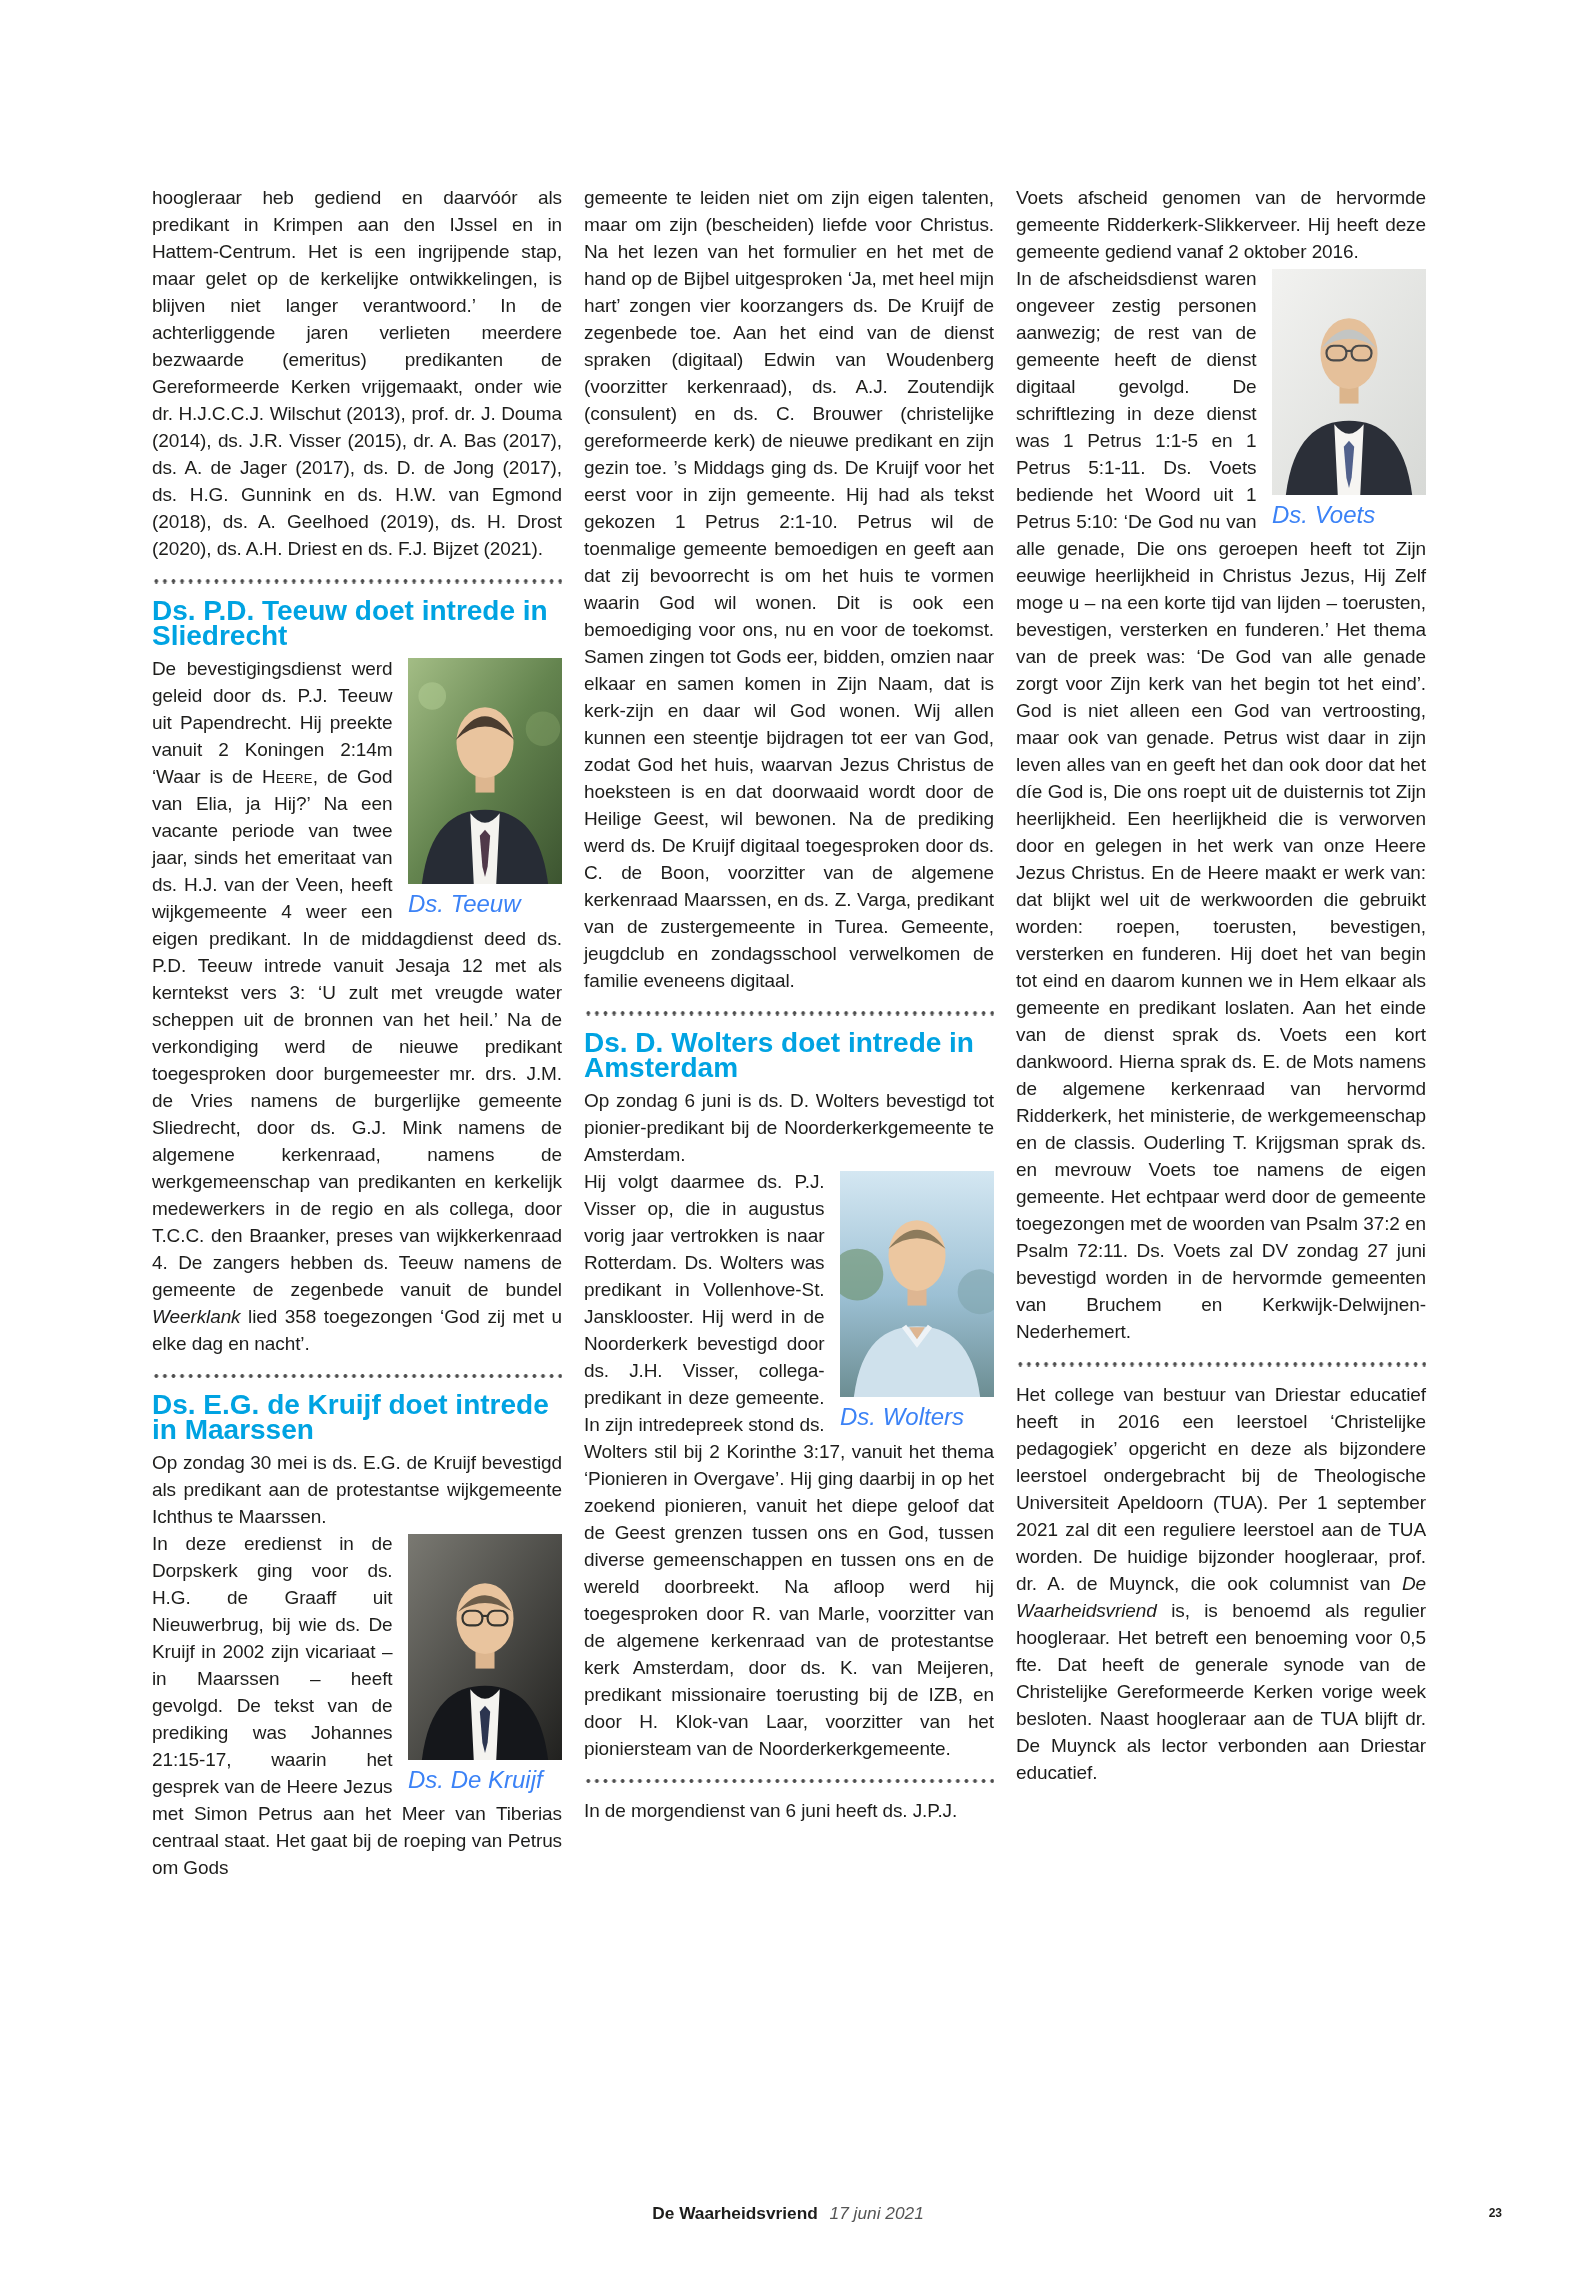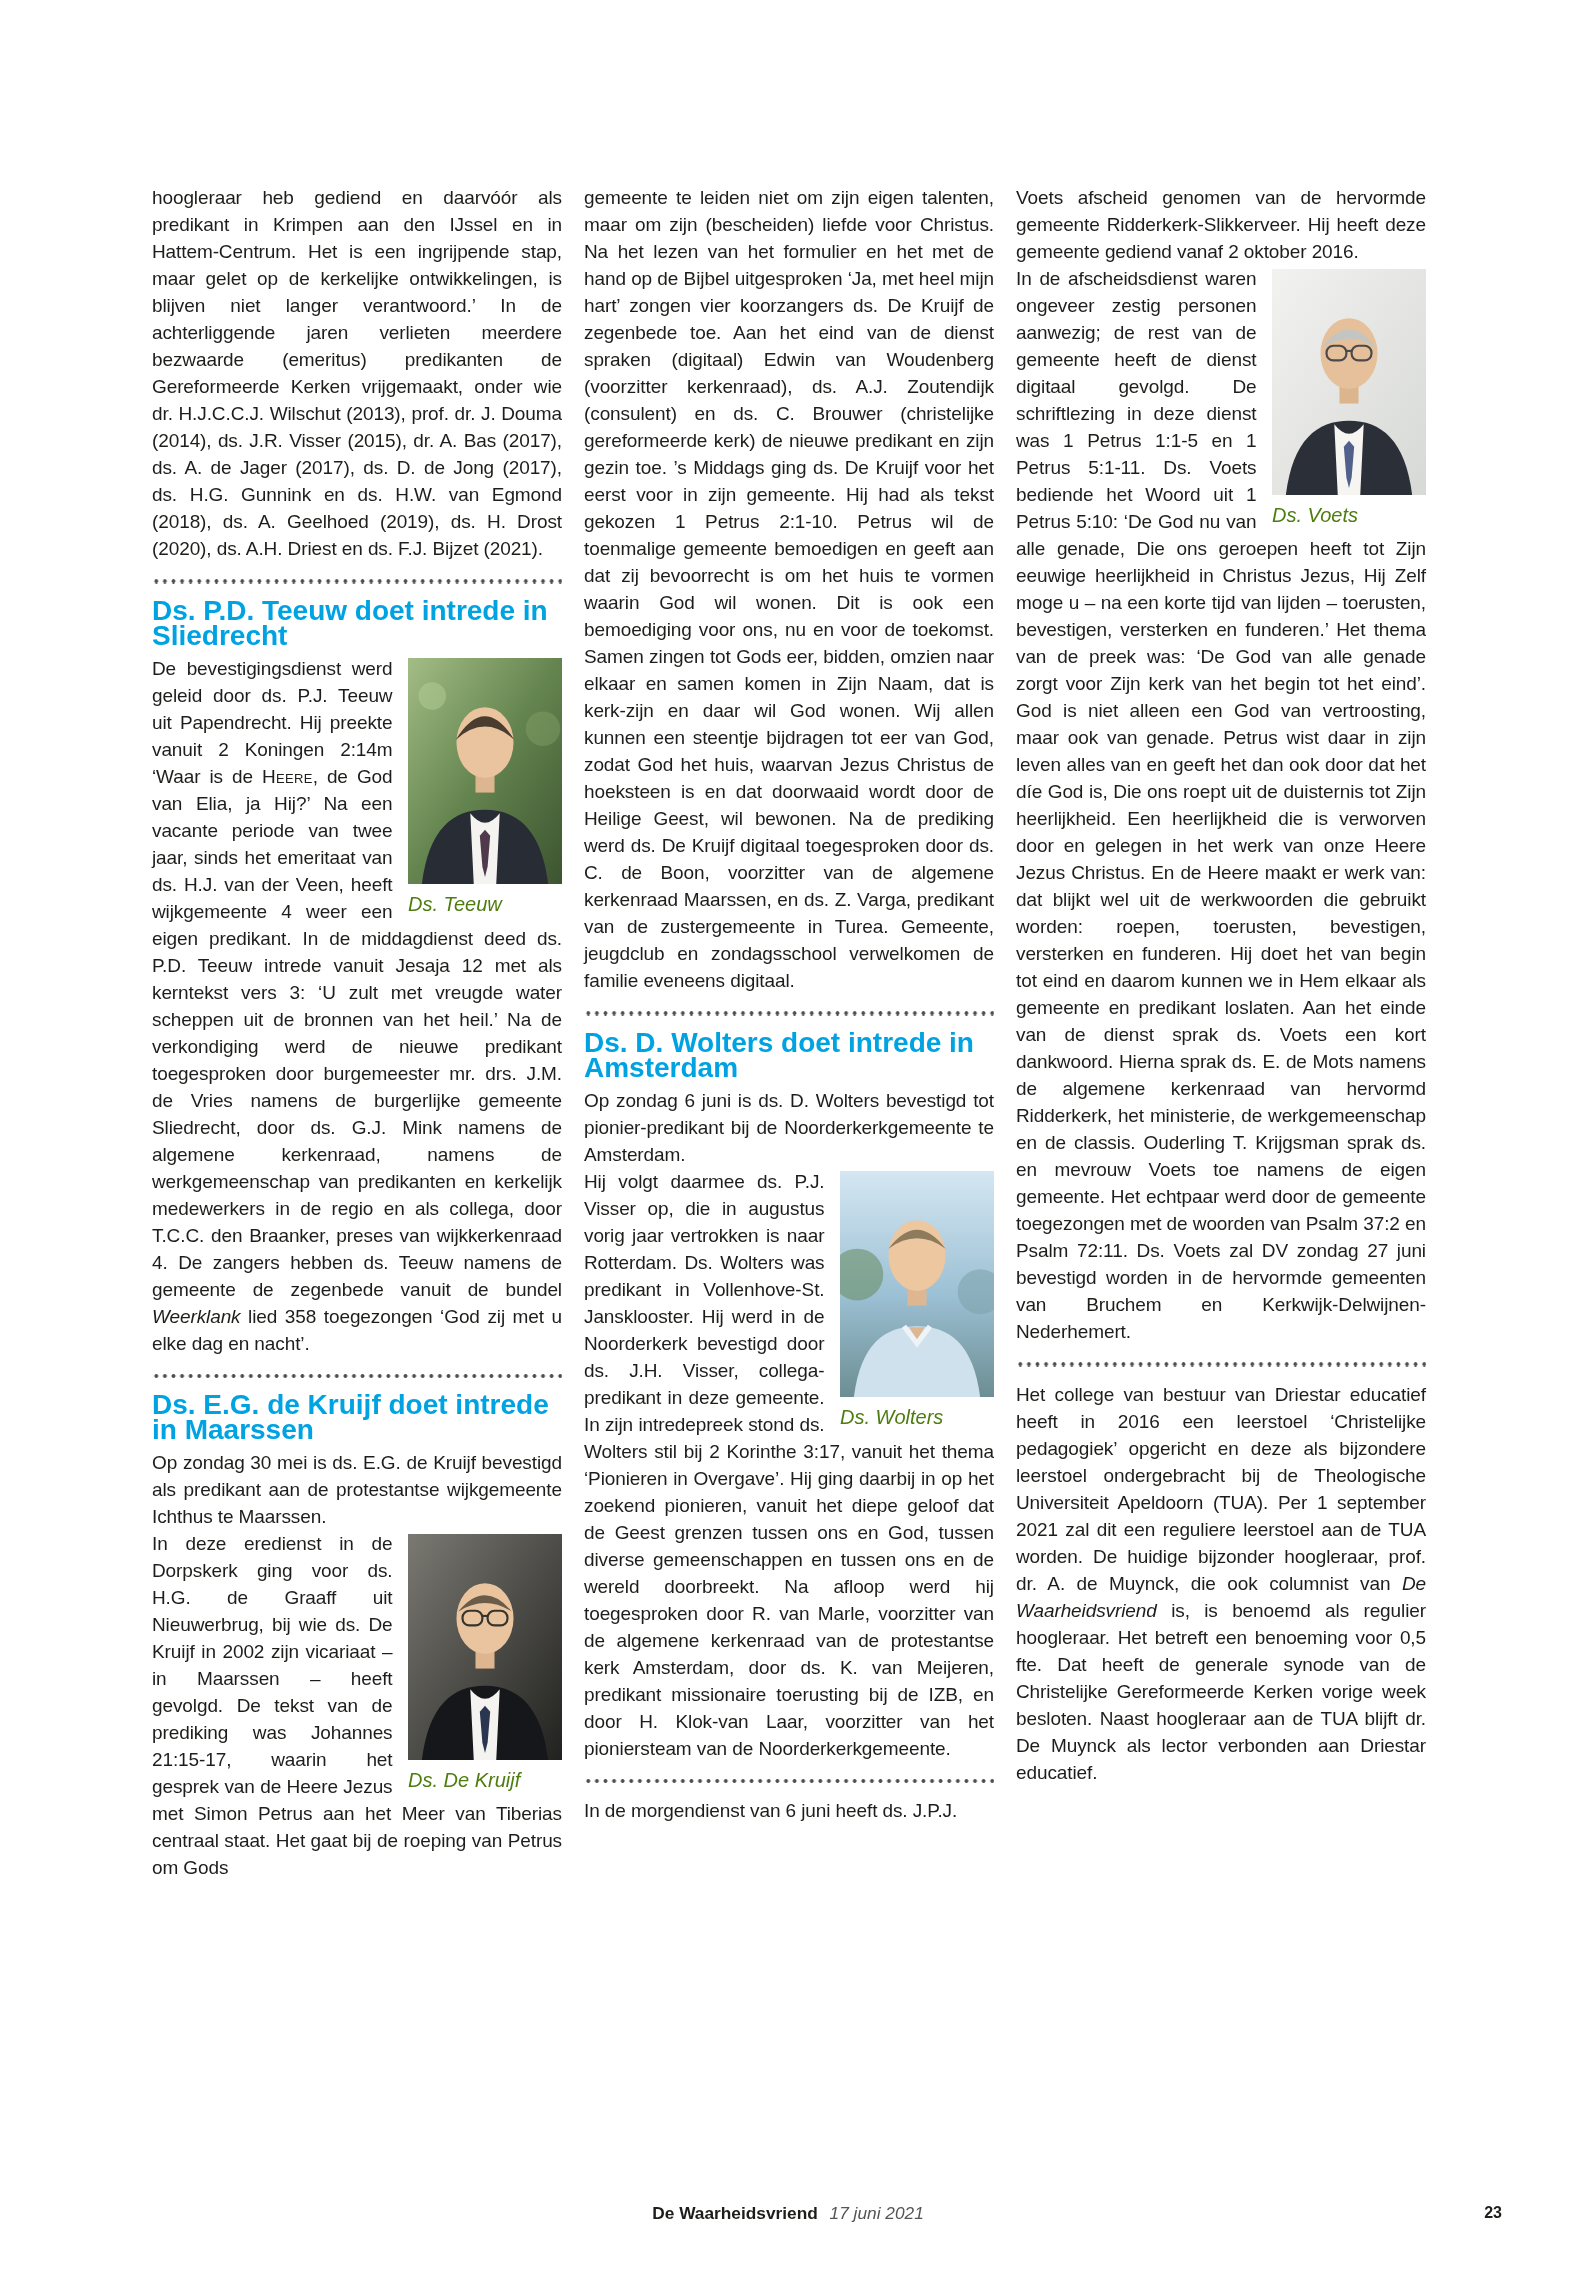--- a/index.html
+++ b/index.html
@@ -47,46 +47,46 @@
     background-repeat: repeat-x;
     background-position: 0 50%;
   }
   figure.portrait {
     float: right;
     width: 154px;
     margin: 3.5px 0 1.7px 15.5px;
   }
   figure.portrait svg { display: block; width: 154px; height: 226px; }
   figcaption.caption {
-    font-size: 20px;
+    font-size: 24px;
     line-height: 26px;
     font-style: italic;
     padding-top: 7px;
-    color: #4d7c0f;
+    color: #3b82f6;
   }
   .it { font-style: italic; }
   .sc { font-variant: small-caps; letter-spacing: 0.3px; }
 
   .footer {
     position: absolute;
     left: 152px;
     right: 168px;
     top: 2202px;
     font-size: 17.3px;
     line-height: 22.4px;
   }
   .footer-center { text-align: center; }
   .footer .mag { font-weight: 700; color: #1d1d1b; }
   .footer .date { font-style: italic; color: #555; margin-left: 7px; }
   .page-number {
     position: absolute;
     right: -78px;
     top: 0;
     font-weight: 700;
-    font-size: 16px;
+    font-size: 12px;
     color: #1d1d1b;
     margin-left: 8px;
   }
 </style>
 </head>
 <body>
 
 <div class="page">
   <main class="content">
 

